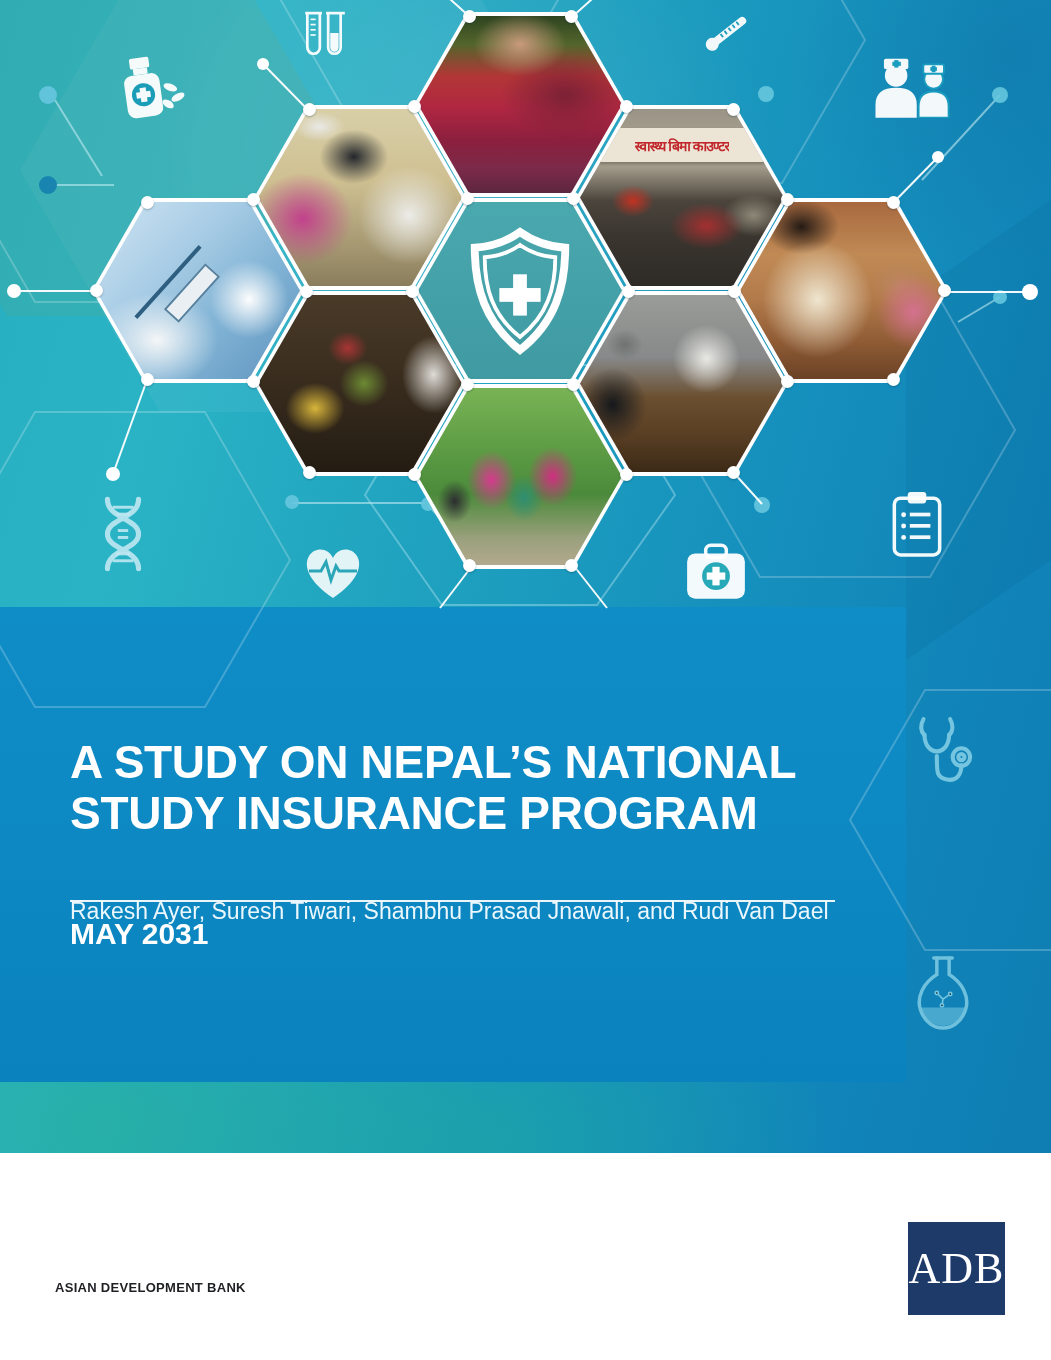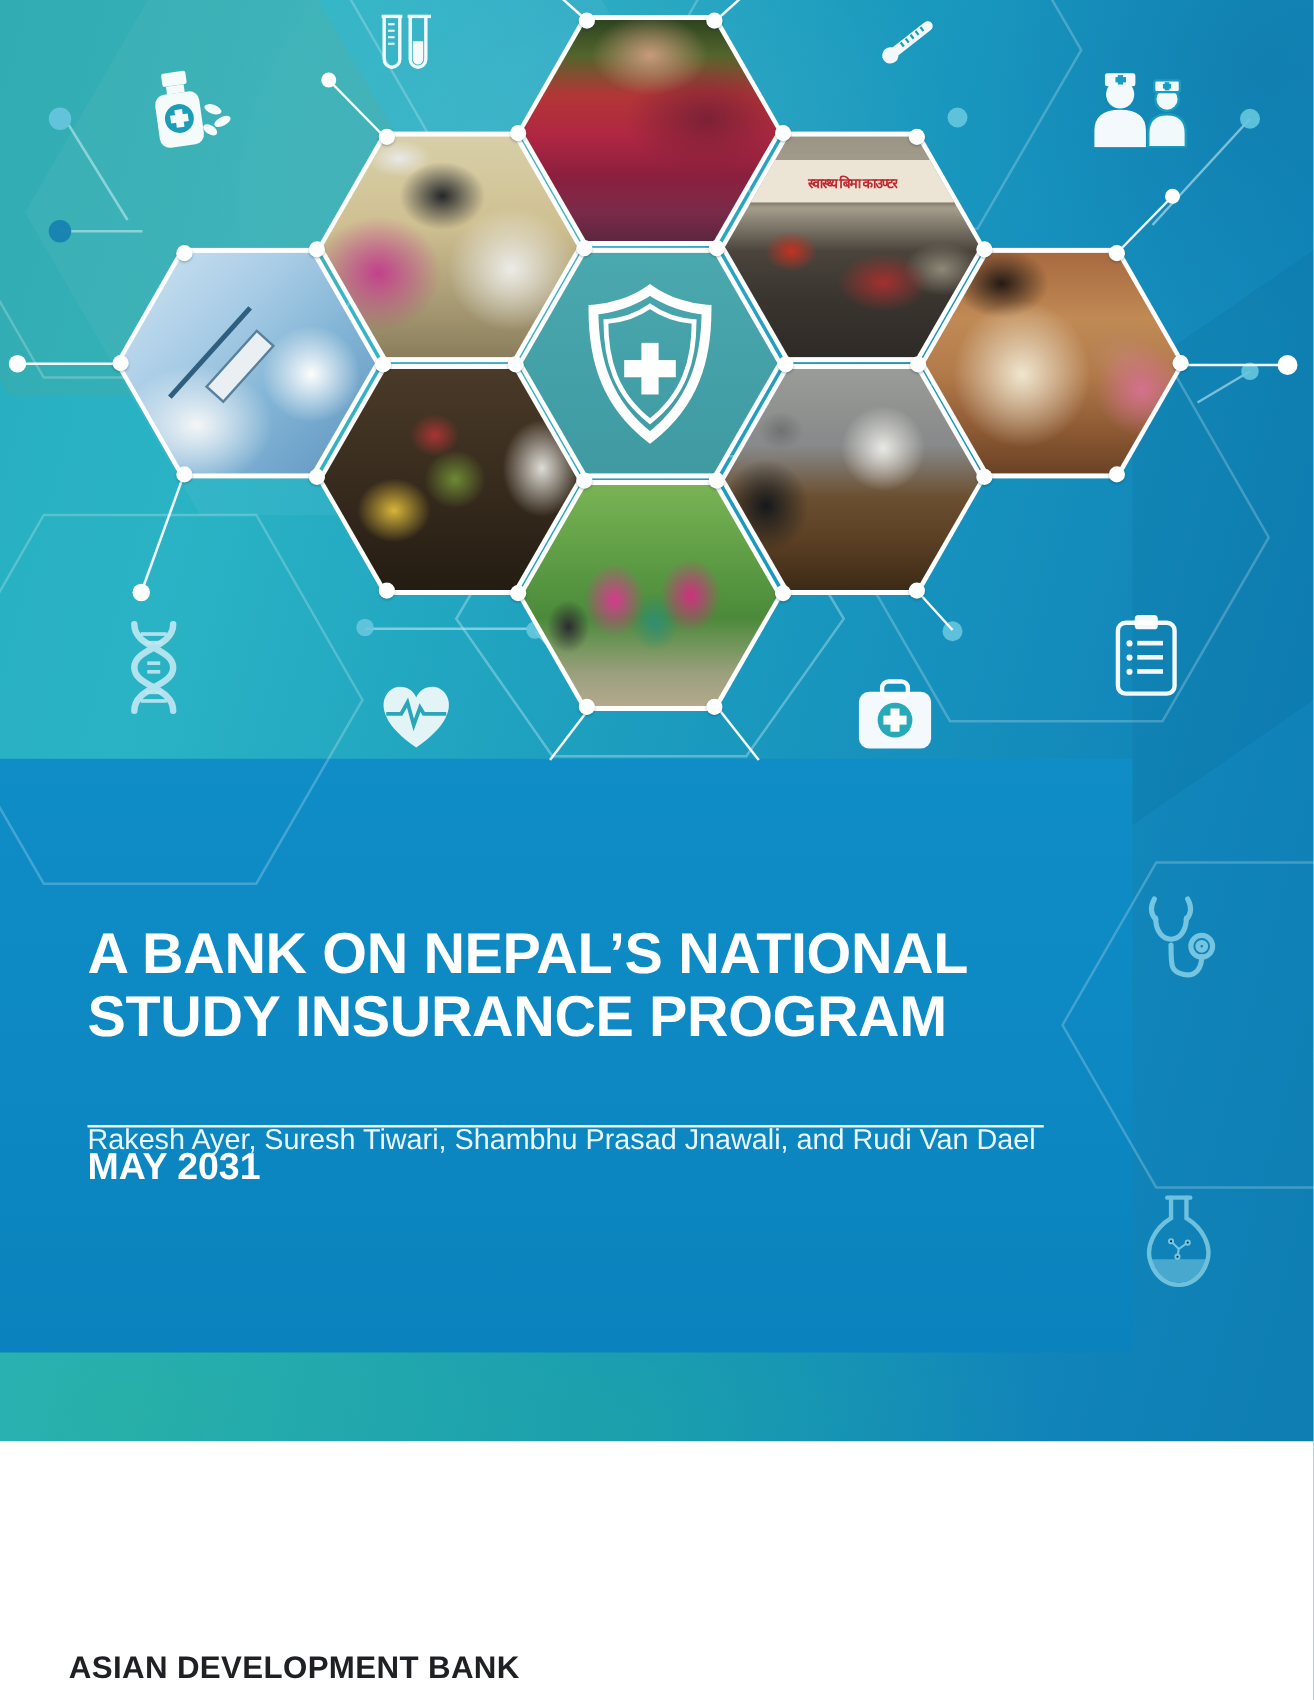--- a/index.html
+++ b/index.html
@@ -15,21 +15,21 @@
   
   #panel{position:absolute;left:0;top:607px;width:906px;height:475px;z-index:1;
     background:linear-gradient(180deg,#0f8dc7 0%,#0c86c0 70%,#0a82bd 100%);}
   .title{position:absolute;left:70px;top:737px;z-index:3;color:#ffffff;font-weight:bold;
     font-size:46px;line-height:51px;letter-spacing:-.3px;}
   .authors{position:absolute;left:70px;top:862px;z-index:3;color:#eaf7fd;font-size:23px;margin-top:36px;}
   .rule{position:absolute;left:70px;top:900px;width:765px;height:2px;background:rgba(255,255,255,.92);z-index:3;}
   .date{position:absolute;left:70px;top:917px;z-index:3;color:#ffffff;font-weight:bold;font-size:30px;}
   
   #whiteband{position:absolute;left:0;top:1153px;width:1051px;height:207px;background:#ffffff;z-index:3;}
-  .publisher{position:absolute;left:55px;top:1280px;z-index:4;color:#1e2023;font-weight:bold;font-size:25px;letter-spacing:.3px;margin-top:40px;}
+  .publisher{position:absolute;left:55px;top:1280px;z-index:4;color:#1e2023;font-weight:bold;font-size:13px;letter-spacing:.3px;}
   #adb-logo{position:absolute;left:908px;top:1222px;width:97px;height:93px;background:#1d3a69;z-index:4;
     display:flex;align-items:center;justify-content:center;}
   #adb-logo span{color:#ffffff;font-family:"Liberation Serif",serif;font-size:44px;letter-spacing:1px;}
   
   .hex,.hexb{position:absolute;clip-path:polygon(25% 0,75% 0,100% 50%,75% 100%,25% 100%,0 50%);}
   .hex{width:204px;height:177px;z-index:3;}
   .hexb{width:212px;height:185px;background:#fff;z-index:3;filter:drop-shadow(0 3px 6px rgba(0,40,60,.35));}
   .vdot{position:absolute;width:13px;height:13px;margin:-6.5px 0 0 -6.5px;border-radius:50%;background:#fff;
     z-index:5;box-shadow:0 1px 2px rgba(0,40,60,.3);}
   .hex-shield{background:linear-gradient(180deg,#4aa8af,#3f9aa2);display:flex;align-items:center;justify-content:center;}
@@ -43,21 +43,21 @@
     radial-gradient(38% 40% at 22% 62%,#c2418c 0%,rgba(194,65,140,0) 65%),
     radial-gradient(40% 45% at 74% 60%,#ecece8 0%,rgba(236,236,232,0) 62%),
     linear-gradient(180deg,#d8cfa8 0%,#cfc092 40%,#a89b74 75%,#8a7d5c 100%);}
   .p-insurance{background:
     radial-gradient(16% 14% at 26% 52%,#c23222 0%,rgba(194,50,34,0) 65%),
     radial-gradient(30% 22% at 62% 66%,#a33030 0%,rgba(163,48,48,0) 60%),
     radial-gradient(25% 20% at 85% 60%,#8e8878 0%,rgba(142,136,120,0) 60%),
     linear-gradient(180deg,#9a9486 0%,#b0a896 30%,#4a443c 52%,#3a352f 72%,#2e2a26 100%);}
   .sign{position:absolute;top:11%;left:9%;right:9%;height:19%;background:#ece4d4;
     display:flex;align-items:center;justify-content:center;box-shadow:0 2px 3px rgba(0,0,0,.3);}
-  .sign span{color:#c1272d;font-weight:bold;font-size:11px;letter-spacing:-1px;white-space:nowrap;overflow:hidden;}
+  .sign span{color:#c1272d;font-weight:bold;font-size:14px;letter-spacing:-1px;white-space:nowrap;overflow:hidden;}
   .p-syringe{background:
     radial-gradient(50% 45% at 30% 78%,#f4f6f7 0%,rgba(244,246,247,0) 60%),
     radial-gradient(35% 40% at 75% 55%,#fdfdfd 0%,rgba(253,253,253,0) 55%),
     linear-gradient(135deg,#cfe4f2 0%,#a9cde6 35%,#7fb2d4 65%,#5f93bd 100%);}
   .needle{position:absolute;left:12%;top:44%;width:96px;height:4px;background:#2e5e80;transform:rotate(-48deg);}
   .barrel{position:absolute;left:32%;top:46%;width:58px;height:16px;background:#e9eff3;border:2px solid #56819f;transform:rotate(-48deg);}
   .p-nurse{background:
     radial-gradient(30% 35% at 85% 62%,#d4718f 0%,rgba(212,113,143,0) 60%),
     radial-gradient(22% 20% at 78% 46%,#bc8560 0%,rgba(188,133,96,0) 65%),
     radial-gradient(45% 55% at 38% 55%,#efe6cf 0%,rgba(239,230,207,0) 60%),
@@ -139,29 +139,32 @@
       <circle cx="14" cy="291" r="7"></circle>
       <circle cx="113" cy="474" r="7"></circle>
       <circle cx="1030" cy="292" r="8"></circle>
       <circle cx="938" cy="157" r="6"></circle>
       <circle cx="263" cy="64" r="6"></circle>
     </g>
   </svg>
 
   <div id="panel"></div>
   <div class="title">
-    <div>A BANK ON NEPAL’S NATIONAL</div>
+    <div>A STUDY ON NEPAL’S NATIONAL</div>
     <div>STUDY INSURANCE PROGRAM</div>
   </div>
   <div class="authors">Rakesh Ayer, Suresh Tiwari, Shambhu Prasad Jnawali, and Rudi Van Dael</div>
   <div class="rule"></div>
   <div class="date">MAY 2031</div>
 
   <div id="whiteband"></div>
   <div class="publisher">ASIAN DEVELOPMENT BANK</div>
+  <div id="adb-logo">
+    <span>ADB</span>
+  </div>
 
   <div id="hexlayer">
     <div class="hexb" style="left: 414px; top: 12px;"></div>
       <div class="hex p-woman" style="left:418px;top:16px" title="Woman in red carrying a baby on her back"></div>
     <div class="hexb" style="left: 254px; top: 105px;"></div>
       <div class="hex p-doctorbp" style="left:258px;top:109px" title="Doctor checking a woman's blood pressure in a clinic"></div>
     <div class="hexb" style="left: 576px; top: 105px;"></div>
       <div class="hex p-insurance" style="left:580px;top:109px" title="People queuing at a health insurance counter">
       <div class="sign">
           <span>स्वास्थ्य बिमा काउण्टर</span>

